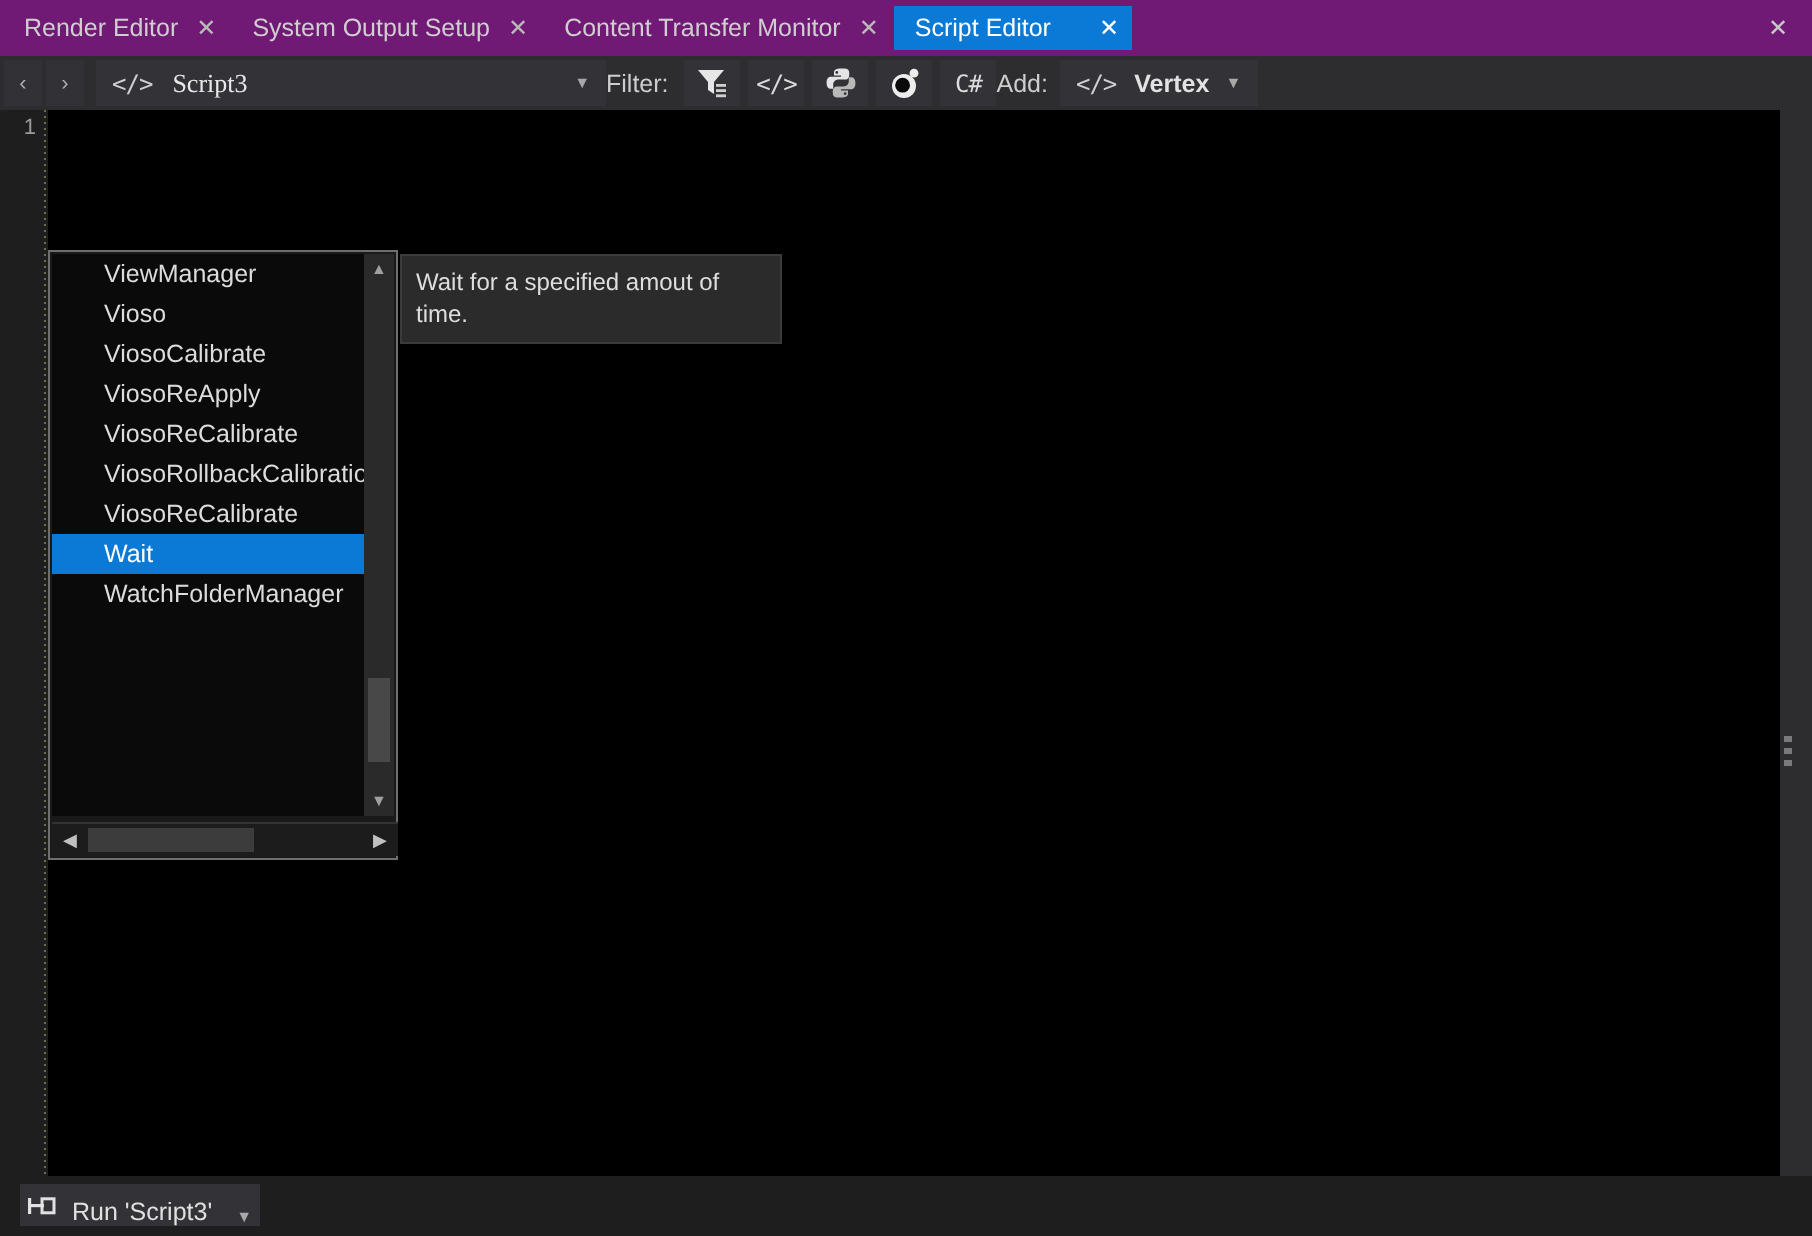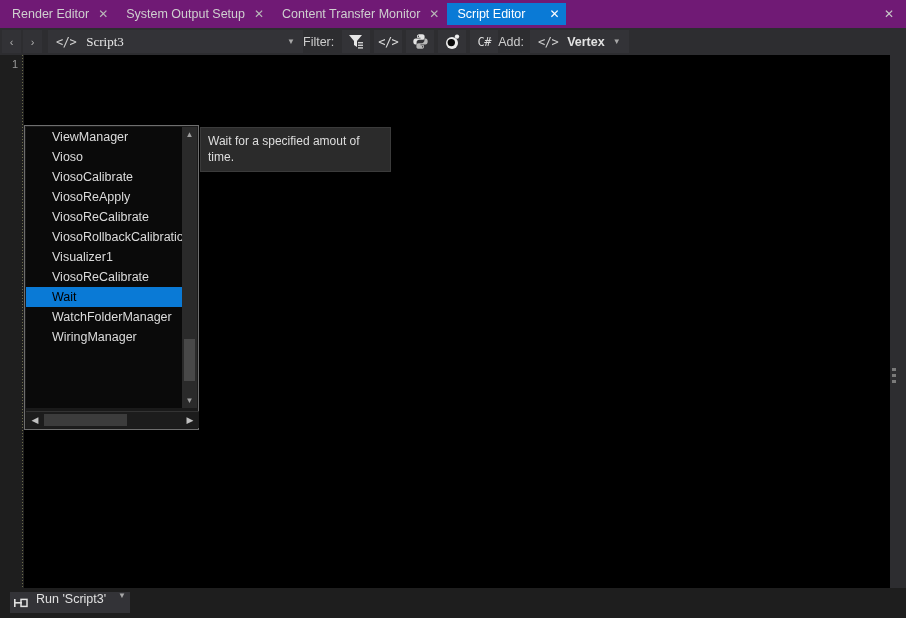--- a/index.html
+++ b/index.html
@@ -222,21 +222,21 @@
   .ac-item {
     height: 20px;
     line-height: 20px;
     padding-left: 26px;
     color: #dcdcdc;
     font-size: 12.5px;
     white-space: nowrap;
   }
   .ac-item.selected {
     background: #0a7ad6;
-    color: #000000;
+    color: #ffffff;
     width: 157px;
     box-sizing: border-box;
   }
   .ac-vscroll {
     position: absolute;
     right: 1px; top: 1px;
     width: 15px;
     height: 281px;
     background: #2a2a2a;
   }
@@ -304,21 +304,21 @@
     left: 0; top: 588px;
     width: 906px; height: 30px;
     background: #1e1e1e;
   }
   .run-group {
     position: absolute;
     left: 10px; top: 4px;
     height: 21px;
     background: #333337;
     display: flex;
-    align-items: flex-start;
+    align-items: flex-end;
     padding-right: 4px;
   }
   .run-icon {
     width: 22px; height: 21px;
     display: flex; align-items: center; justify-content: center;
   }
   .run-label {
     color: #e0e0e0;
     font-size: 12.5px;
     margin-left: 4px;
@@ -419,25 +419,23 @@
     </div>
 
     <div class="ac">
       <div class="ac-list">
         <div class="ac-item">ViewManager</div>
         <div class="ac-item">Vioso</div>
         <div class="ac-item">ViosoCalibrate</div>
         <div class="ac-item">ViosoReApply</div>
         <div class="ac-item">ViosoReCalibrate</div>
         <div class="ac-item">ViosoRollbackCalibration</div>
-        <div class="ac-item">Visualizer1</div>
         <div class="ac-item">ViosoReCalibrate</div>
         <div class="ac-item selected">Wait</div>
         <div class="ac-item">WatchFolderManager</div>
-        <div class="ac-item">WiringManager</div>
       </div>
 
       <div class="ac-vscroll">
         <div class="arrow-up">▲</div>
         <div class="thumb"></div>
         <div class="arrow-dn">▼</div>
       </div>
 
       <div class="ac-hscroll">
         <div class="arrow-l">◀</div>

